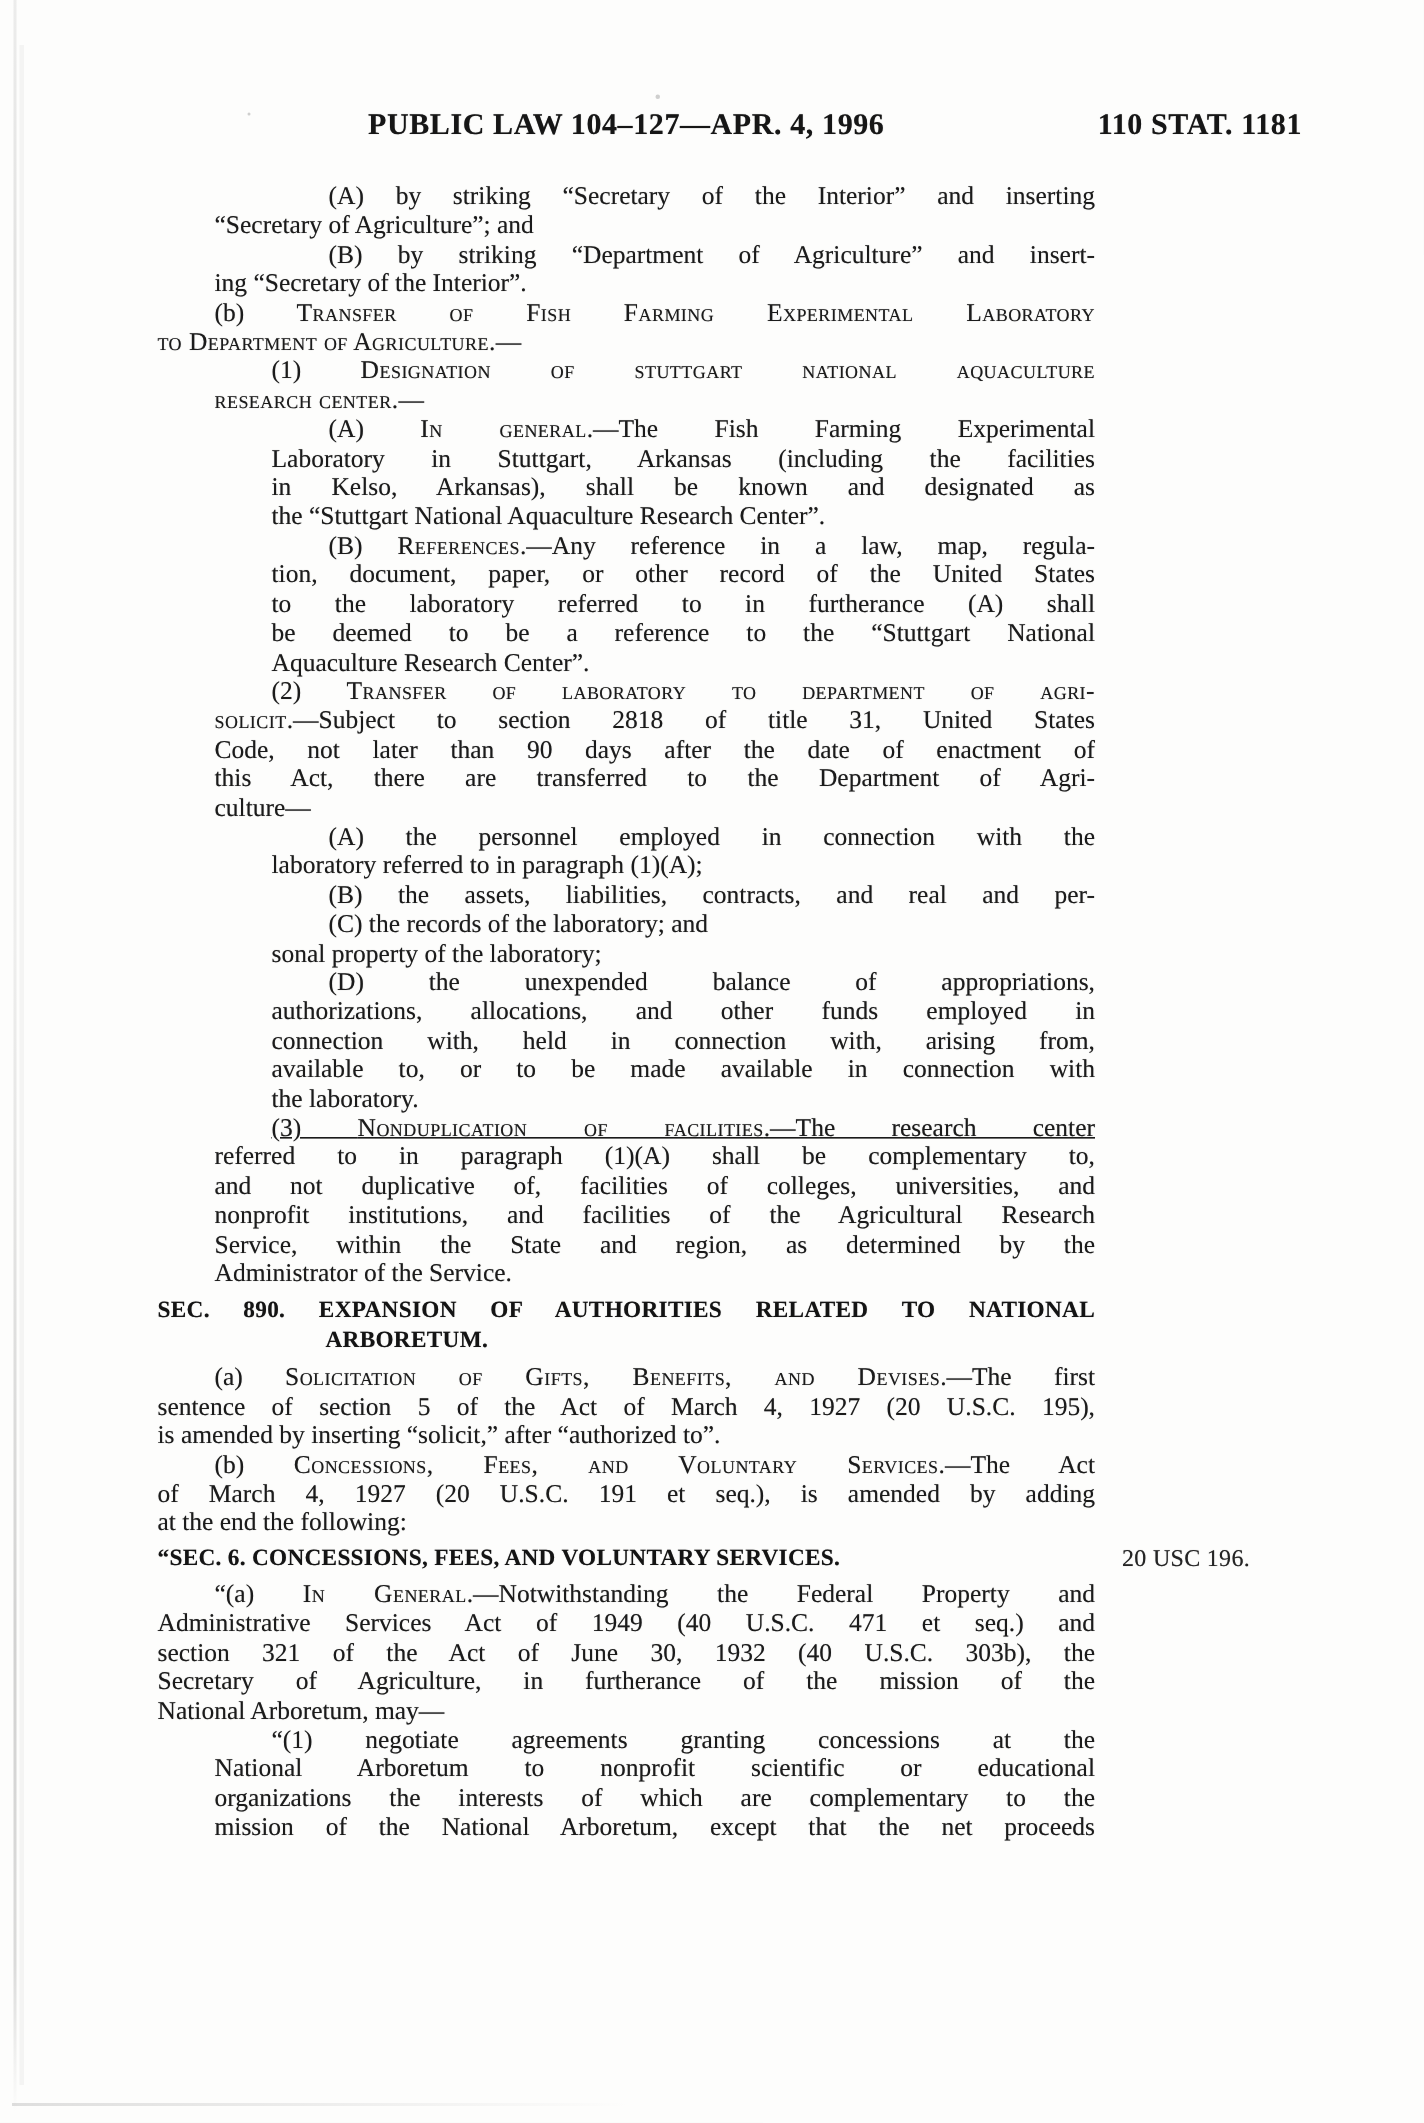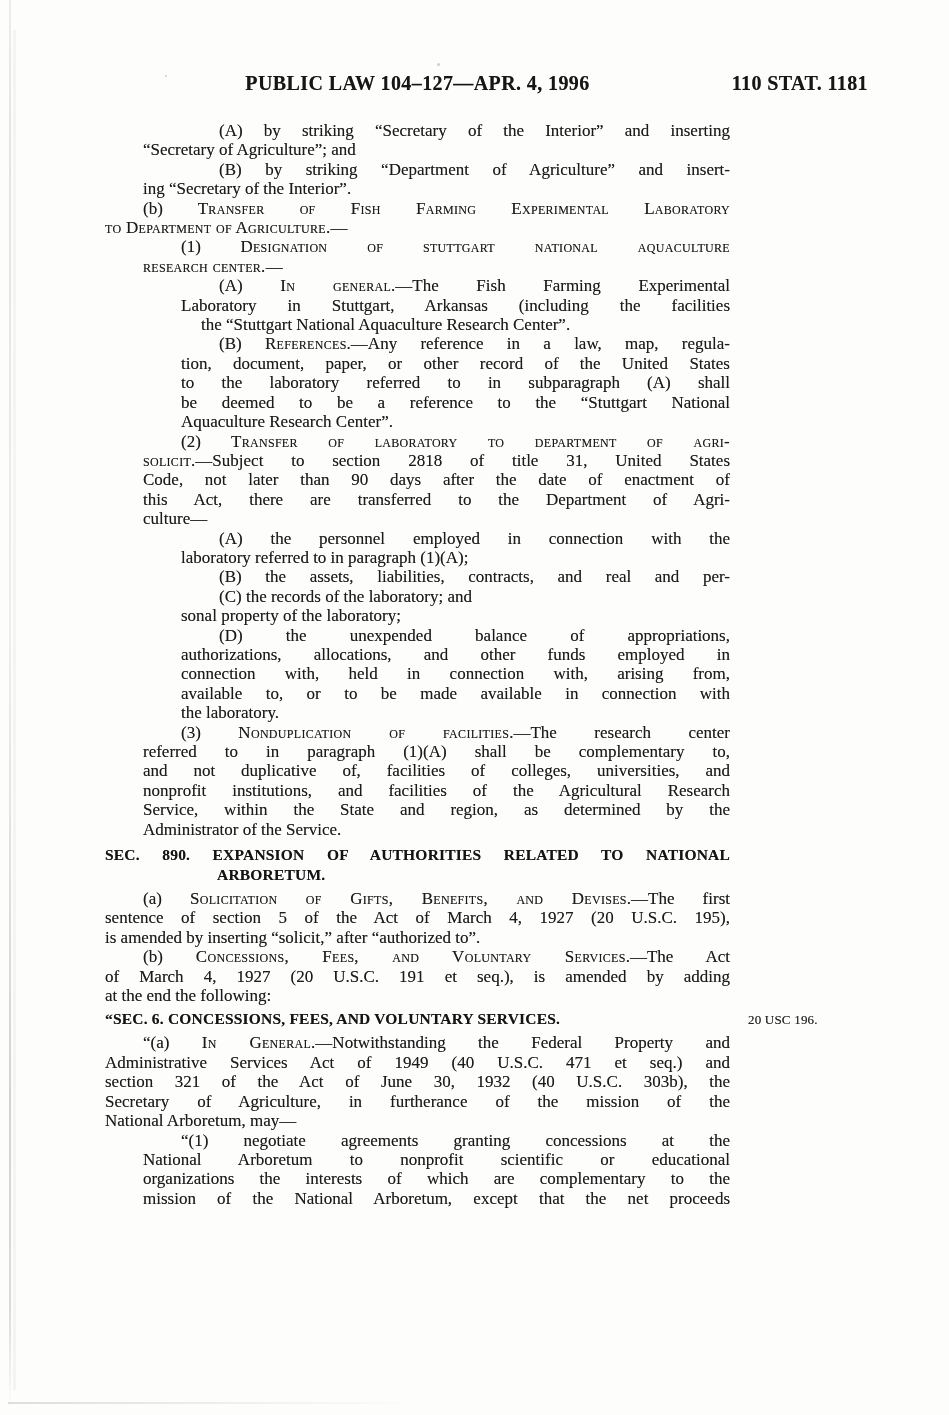--- a/index.html
+++ b/index.html
@@ -61,21 +61,21 @@
   .line{white-space:normal;}
   .line.just{text-align:justify;text-align-last:justify;}
   .line .sc{font-variant:small-caps;letter-spacing:.3px;}
   .line .b{font-weight:bold;}
   .line.head{
     font-weight:bold;font-size:15.5px;line-height:20px;
     letter-spacing:.2px;color:#141414;
   }
   .mnote{
     position:absolute;left:643px;top:3px;width:110px;
-    font-weight:normal;font-size:13px;line-height:15px;
+    font-weight:normal;font-size:16px;line-height:15px;
     letter-spacing:.2px;color:#242424;text-align:left;
     font-variant:normal;white-space:nowrap;
   }
   .line{position:relative;}
 </style>
 </head>
 <body>
 
 <div id="page">
   <div class="edge-v"></div>
@@ -93,42 +93,43 @@
       <div class="line just" style="margin-left: 114px; margin-right: 0px;"><span>(A) by striking “Secretary of the Interior” and inserting</span></div>
       <div class="line" style="margin-left: 38px;"><span>“Secretary of Agriculture”; and</span></div>
       <div class="line just" style="margin-left: 114px; margin-right: 0px;"><span>(B) by striking “Department of Agriculture” and insert-</span></div>
       <div class="line" style="margin-left: 38px;"><span>ing “Secretary of the Interior”.</span></div>
       <div class="line just" style="margin-left: 38px; margin-right: 0px;"><span>(b) </span><span class="sc">Transfer of Fish Farming Experimental Laboratory</span></div>
       <div class="line" style="margin-left: 0px;"><span class="sc">to Department of Agriculture.—</span></div>
       <div class="line just" style="margin-left: 76px; margin-right: 0px;"><span>(1) </span><span class="sc">Designation of stuttgart national aquaculture</span></div>
       <div class="line" style="margin-left: 38px;"><span class="sc">research center.—</span></div>
       <div class="line just" style="margin-left: 114px; margin-right: 0px;"><span>(A) </span><span class="sc">In general</span><span>.—The Fish Farming Experimental</span></div>
       <div class="line just" style="margin-left: 76px; margin-right: 0px;"><span>Laboratory in Stuttgart, Arkansas (including the facilities</span></div>
-      <div class="line" style="margin-left: 96px;"><span>the “Stuttgart National Aquaculture Research Center”.</span></div>
+      <div class="line just" style="margin-left: 76px; margin-right: 0px;"><span>in Kelso, Arkansas), shall be known and designated as</span></div>
+      <div class="line" style="margin-left: 76px;"><span>the “Stuttgart National Aquaculture Research Center”.</span></div>
       <div class="line just" style="margin-left: 114px; margin-right: 0px;"><span>(B) </span><span class="sc">References</span><span>.—Any reference in a law, map, regula-</span></div>
       <div class="line just" style="margin-left: 76px; margin-right: 0px;"><span>tion, document, paper, or other record of the United States</span></div>
-      <div class="line just" style="margin-left: 76px; margin-right: 0px;"><span>to the laboratory referred to in subparagraph (A) shall</span></div>
+      <div class="line just" style="margin-left: 76px; margin-right: 0px;"><span>to the laboratory referred to in furtherance (A) shall</span></div>
       <div class="line just" style="margin-left: 76px; margin-right: 0px;"><span>be deemed to be a reference to the “Stuttgart National</span></div>
       <div class="line" style="margin-left: 76px;"><span>Aquaculture Research Center”.</span></div>
       <div class="line just" style="margin-left: 76px; margin-right: 0px;"><span>(2) </span><span class="sc">Transfer of laboratory to department of agri-</span></div>
       <div class="line just" style="margin-left: 38px; margin-right: 0px;"><span class="sc">solicit</span><span>.—Subject to section 2818 of title 31, United States</span></div>
       <div class="line just" style="margin-left: 38px; margin-right: 0px;"><span>Code, not later than 90 days after the date of enactment of</span></div>
       <div class="line just" style="margin-left: 38px; margin-right: 0px;"><span>this Act, there are transferred to the Department of Agri-</span></div>
       <div class="line" style="margin-left: 38px;"><span>culture—</span></div>
       <div class="line just" style="margin-left: 114px; margin-right: 0px;"><span>(A) the personnel employed in connection with the</span></div>
       <div class="line" style="margin-left: 76px;"><span>laboratory referred to in paragraph (1)(A);</span></div>
       <div class="line just" style="margin-left: 114px; margin-right: 0px;"><span>(B) the assets, liabilities, contracts, and real and per-</span></div>
       <div class="line" style="margin-left: 114px;"><span>(C) the records of the laboratory; and</span></div>
       <div class="line" style="margin-left: 76px;"><span>sonal property of the laboratory;</span></div>
       <div class="line just" style="margin-left: 114px; margin-right: 0px;"><span>(D) the unexpended balance of appropriations,</span></div>
       <div class="line just" style="margin-left: 76px; margin-right: 0px;"><span>authorizations, allocations, and other funds employed in</span></div>
       <div class="line just" style="margin-left: 76px; margin-right: 0px;"><span>connection with, held in connection with, arising from,</span></div>
       <div class="line just" style="margin-left: 76px; margin-right: 0px;"><span>available to, or to be made available in connection with</span></div>
       <div class="line" style="margin-left: 76px;"><span>the laboratory.</span></div>
-      <div class="line just" style="margin-left: 76px; margin-right: 0px;"><span>(3) </span><span class="sc">Nonduplication of facilities</span><span>.—The research center</span></div>
+      <div class="line just" style="margin-left: 76px; margin-right: 0px; text-decoration: underline;"><span>(3) </span><span class="sc">Nonduplication of facilities</span><span>.—The research center</span></div>
       <div class="line just" style="margin-left: 38px; margin-right: 0px;"><span>referred to in paragraph (1)(A) shall be complementary to,</span></div>
       <div class="line just" style="margin-left: 38px; margin-right: 0px;"><span>and not duplicative of, facilities of colleges, universities, and</span></div>
       <div class="line just" style="margin-left: 38px; margin-right: 0px;"><span>nonprofit institutions, and facilities of the Agricultural Research</span></div>
       <div class="line just" style="margin-left: 38px; margin-right: 0px;"><span>Service, within the State and region, as determined by the</span></div>
       <div class="line" style="margin-left: 38px;"><span>Administrator of the Service.</span></div>
       <div class="line head just" style="margin-left: 0px; margin-right: 0px; margin-top: 6px;"><span class="b">SEC. 890. EXPANSION OF AUTHORITIES RELATED TO NATIONAL</span></div>
       <div class="line head" style="margin-left: 112px;"><span class="b">ARBORETUM.</span></div>
       <div class="line just" style="margin-left: 38px; margin-right: 0px; margin-top: 4px;"><span>(a) </span><span class="sc">Solicitation of Gifts, Benefits, and Devises</span><span>.—The first</span></div>
       <div class="line just" style="margin-left: 0px; margin-right: 0px;"><span>sentence of section 5 of the Act of March 4, 1927 (20 U.S.C. 195),</span></div>
       <div class="line" style="margin-left: 0px;"><span>is amended by inserting “solicit,” after “authorized to”.</span></div>

